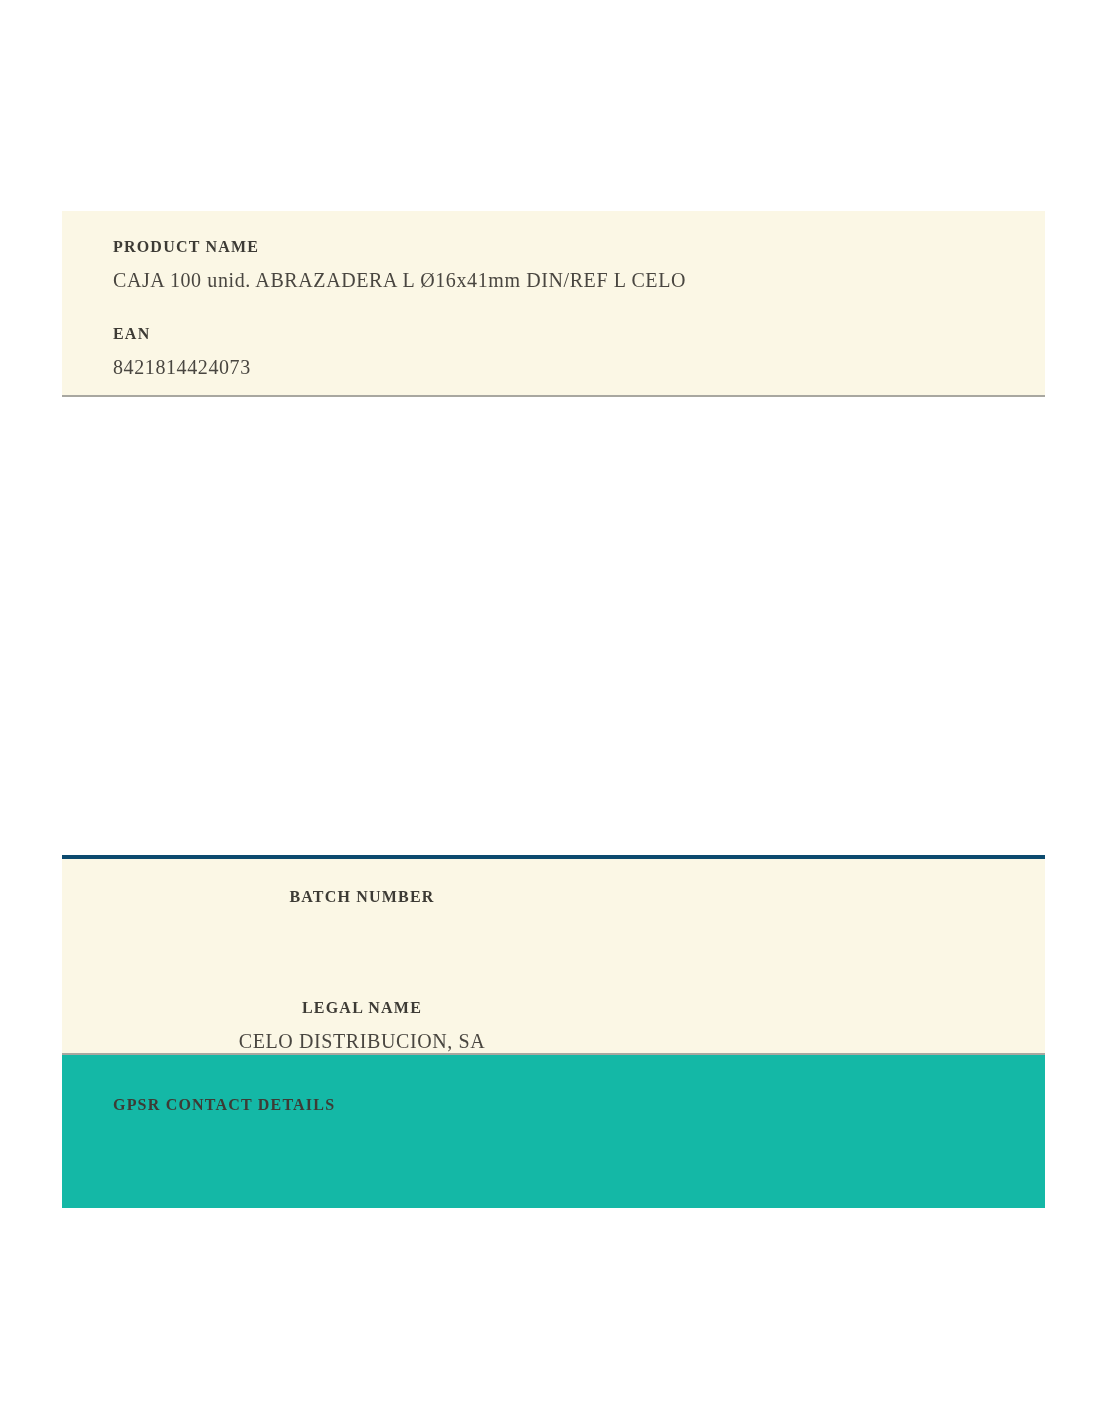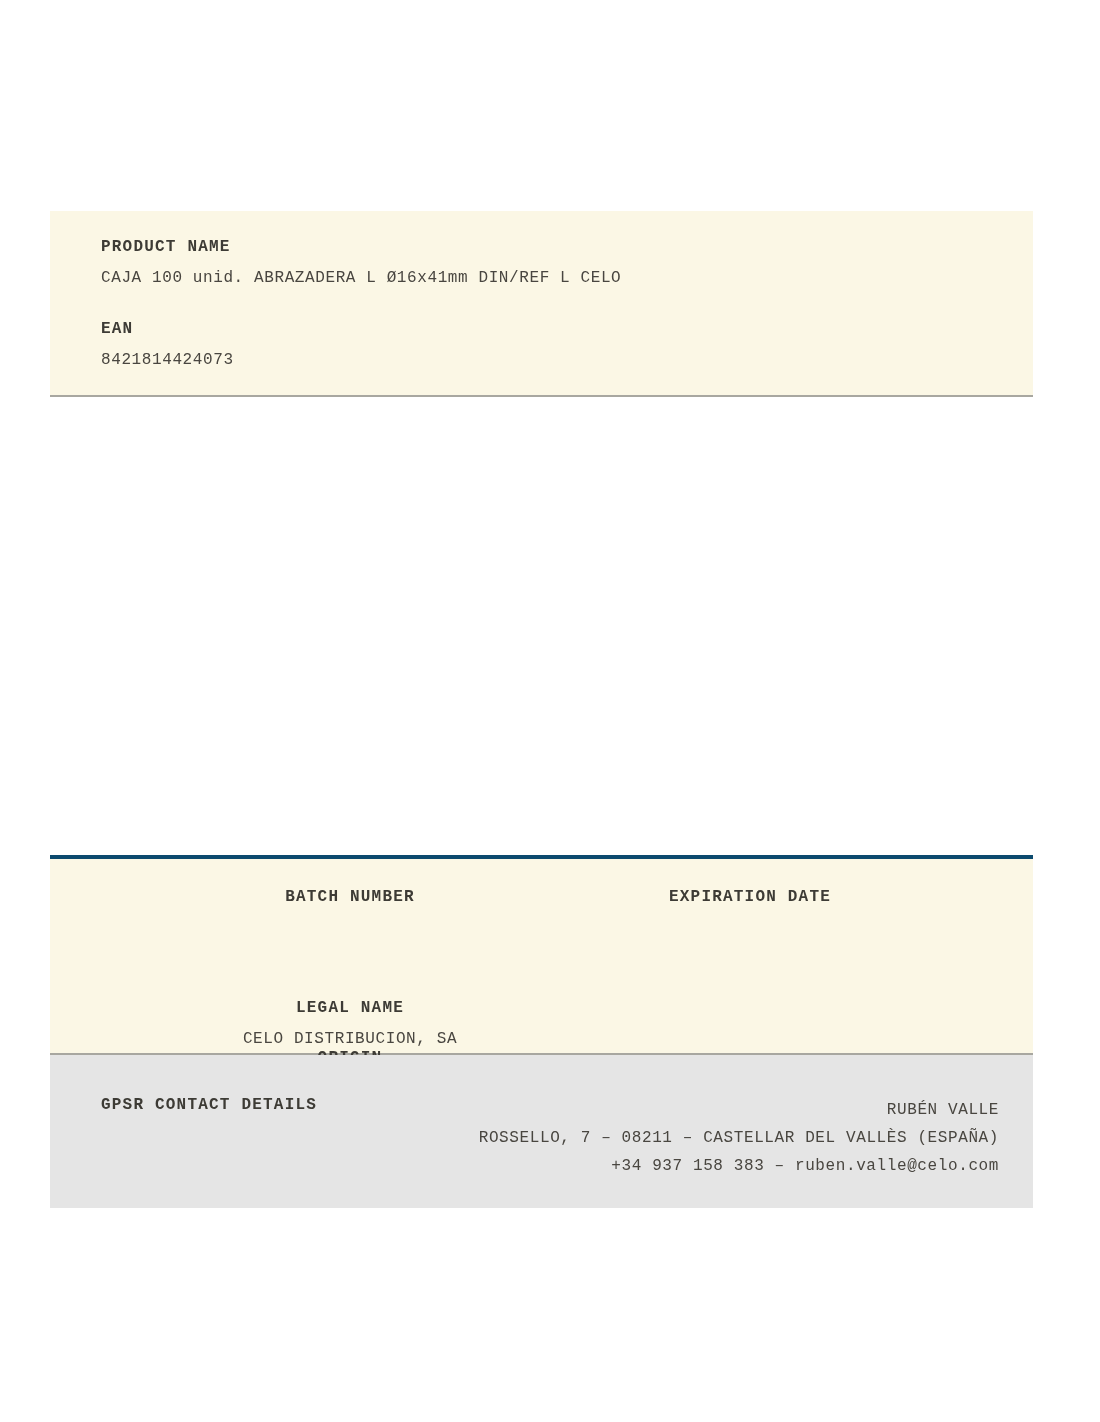--- a/index.html
+++ b/index.html
@@ -5,38 +5,39 @@
   html, body {
     margin: 0;
     padding: 0;
     background: #ffffff;
   }
   .page {
     position: relative;
     width: 1033px;
     height: 1422px;
     background: #ffffff;
-    font-family: Liberation Mono, monospace;
+    font-family: Liberation Serif, serif;
     color: #47443e;
     overflow: hidden;
+    margin-left: 12px;
   }
   .section {
     position: absolute;
     left: 50px;
     width: 1000px;
     box-sizing: border-box;
   }
   .label-heading {
     font-weight: bold;
     font-size: 16px;
     letter-spacing: 1.2px;
     color: #3d3b35;
   }
   .value-text {
-    font-size: 16px;
+    font-size: 20px;
     letter-spacing: 0.6px;
     color: #494640;
   }
 
   
   .product-section {
     top: 211px;
     height: 186px;
     background: #fbf7e5;
     border-bottom: 2px solid #a8a7a0;
@@ -61,21 +62,21 @@
     width: 50%;
     text-align: center;
   }
   .batch-section .row-2 { margin-top: 61px; flex-direction: column; }
   .batch-section .col .value-text { margin-top: 13px; min-height: 19px; }
 
   
   .gpsr-section {
     top: 1055px;
     height: 153px;
-    background: #e5e5e5;
+    background: #14b8a6;
     padding: 41px 51px 0 51px;
     display: flex;
     justify-content: space-between;
   }
   .gpsr-section .contact-lines {
     text-align: right;
     line-height: 28px;
   }
   .gpsr-section .contact-lines .value-text {
     display: block;
@@ -94,38 +95,29 @@
       <div class="value-text">8421814424073</div>
     </div>
   </div>
 
   <div class="section batch-section">
     <div class="two-col row-1">
       <div class="col">
         <div class="label-heading">BATCH NUMBER</div>
         <div class="value-text"></div>
       </div>
-      <div class="col">
-        <div class="label-heading">EXPIRATION DATE</div>
-        <div class="value-text"></div>
-      </div>
     </div>
     <div class="two-col row-2">
       <div class="col">
         <div class="label-heading">LEGAL NAME</div>
         <div class="value-text">CELO DISTRIBUCION, SA</div>
       </div>
       <div class="col">
         <div class="label-heading">ORIGIN</div>
       </div>
     </div>
   </div>
 
   <div class="section gpsr-section">
     <div class="label-heading">GPSR CONTACT DETAILS</div>
-    <div class="contact-lines">
-      <span class="value-text">RUBÉN VALLE</span>
-      <span class="value-text">ROSSELLO, 7 – 08211 – CASTELLAR DEL VALLÈS (ESPAÑA)</span>
-      <span class="value-text">+34 937 158 383 – ruben.valle@celo.com</span>
-    </div>
   </div>
 
 </div>
 
 </body></html>

